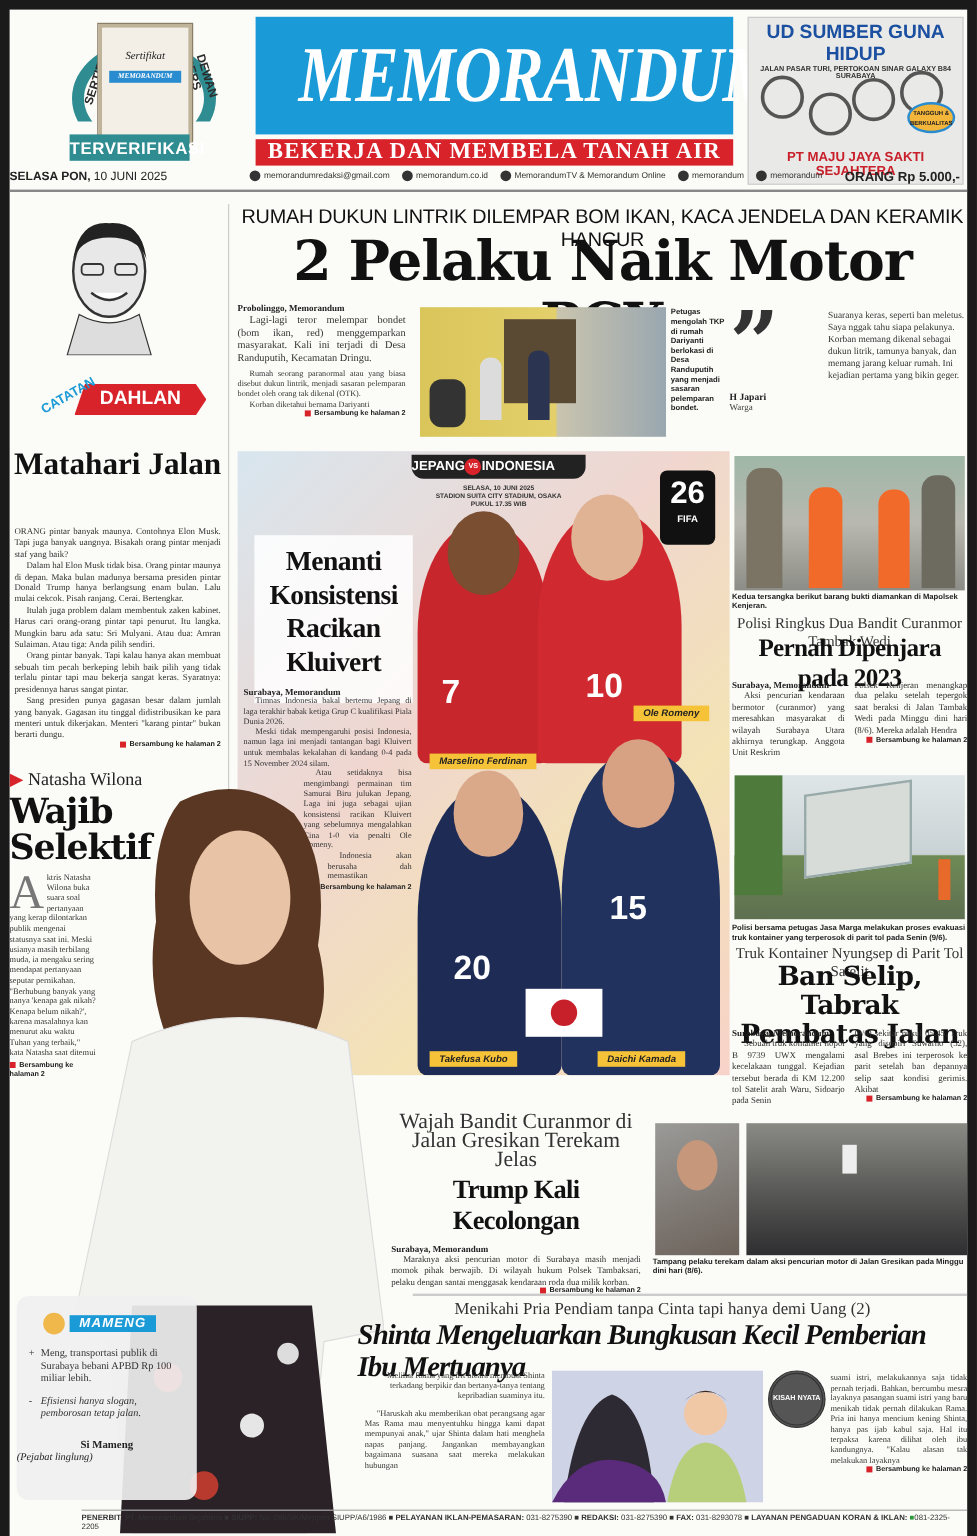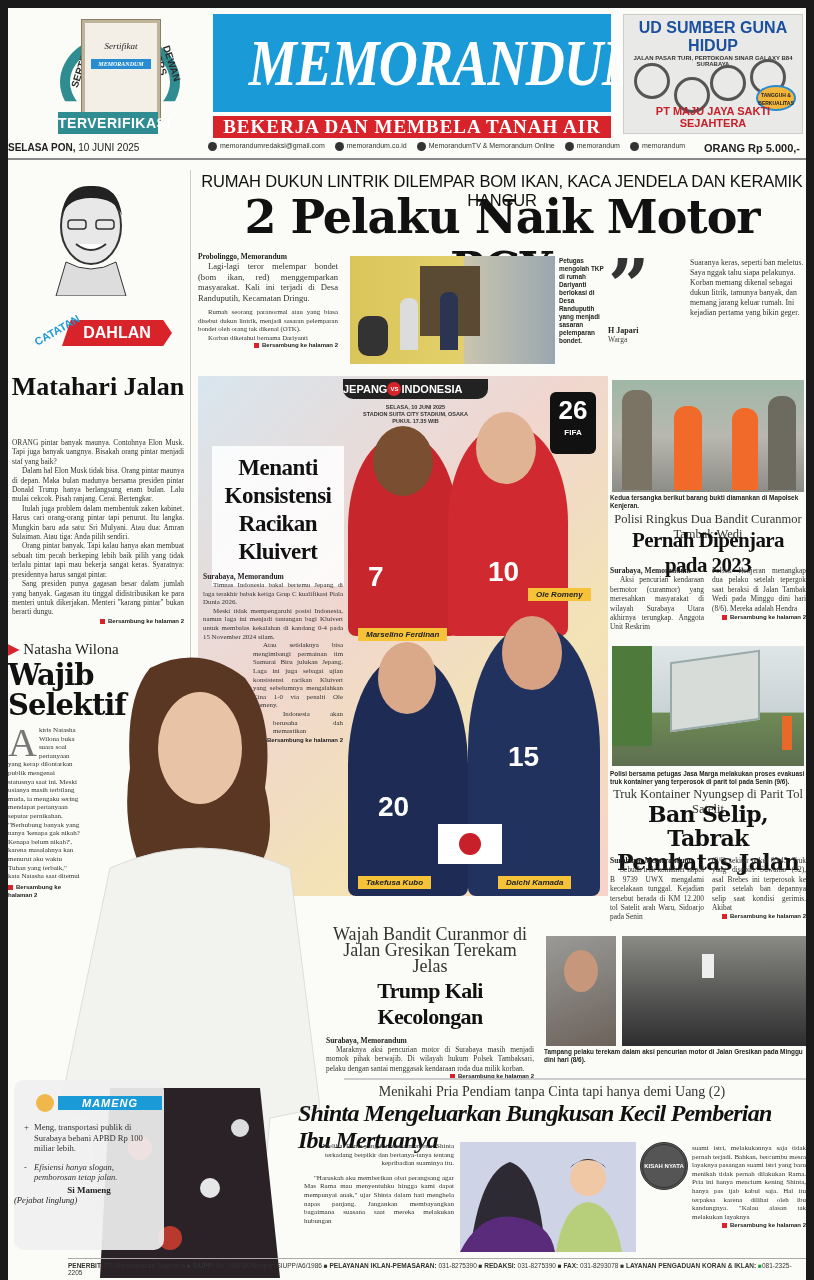--- a/index.html
+++ b/index.html
@@ -11,21 +11,21 @@
 .cert{left:52px;top:6px;width:120px;height:122px}
 .cert-doc{position:absolute;left:16px;top:6px;width:78px;height:100px;background:#f3efe6;border:3px solid #bfb39a;box-shadow:0 0 0 1px #8a7e66}
 .cert-doc .t{font-size:9px;font-style:italic;text-align:center;margin-top:18px;font-family:"Liberation Serif",serif}
 .cert-doc .m{margin:8px 6px 0;height:10px;background:#2a8cd0;color:#fff;font-size:6px;text-align:center;line-height:10px;font-style:italic;font-weight:bold}
 .cert-arc{position:absolute;left:0;top:20px;width:120px;height:96px;border-radius:50%;border:10px solid #2f8d92;clip-path:inset(0 0 30% 0)}
 .cert-side{position:absolute;font-size:10px;color:#2b2b2b;font-weight:bold;font-family:"Liberation Sans",sans-serif}
 .cert-ribbon{position:absolute;left:-2px;top:98px;width:100px;height:22px;background:#2f8d92;color:#fff;font-size:14px;font-weight:bold;text-align:center;line-height:22px;font-family:"Liberation Sans",sans-serif;letter-spacing:.5px}
 .logo{left:205px;top:6px;width:398px;height:98px;background:#1a9ad6}
 .logo span{display:block;text-align:center;color:#fff;font-size:66px;font-style:italic;font-weight:bold;line-height:98px;letter-spacing:-1px;font-family:"Liberation Serif",serif;transform:scaleX(.82)}
 .tagline{left:205px;top:108px;width:398px;height:22px;background:#d8232a;color:#fff;font-size:19px;font-weight:bold;text-align:center;line-height:22px;font-family:"Liberation Serif",serif;letter-spacing:1px}
-.ad{left:615px;top:6px;width:180px;height:120px;background:#e9e9e7;border:1px solid #ccc}
+.ad{left:615px;top:6px;width:180px;height:140px;background:#e9e9e7;border:1px solid #ccc}
 .ad .h{color:#1b4fa0;font-size:16px;font-weight:bold;text-align:center;font-family:"Liberation Sans",sans-serif;margin-top:4px}
 .ad .s{font-size:6px;font-weight:bold;text-align:center;color:#333;font-family:"Liberation Sans",sans-serif}
 .ad .f{position:absolute;bottom:4px;left:0;right:0;text-align:center;color:#c8202a;font-size:11px;font-weight:bold;font-family:"Liberation Sans",sans-serif}
 .bike{position:absolute;width:36px;height:36px;border:3px solid #555;border-radius:50%}
 .dateline{left:0;top:134px;font-size:10px;font-weight:bold;font-family:"Liberation Sans",sans-serif}
 .contacts{left:200px;top:134px;font-size:7px;color:#333;font-family:"Liberation Sans",sans-serif;display:flex;gap:10px;align-items:center}
 .contacts .ci{display:inline-block;width:9px;height:9px;border-radius:50%;background:#333;margin-right:3px;vertical-align:middle}
 .price{right:6px;top:134px;font-size:11px;font-weight:bold;font-family:"Liberation Sans",sans-serif}
 .rule{left:0;right:0;top:150px;height:2px;background:#888}
 
@@ -299,27 +299,27 @@
     <div class="abs" style="left:18px;top:14px;width:34px;height:42px;border-radius:50%;background:#c6977a"></div>
   </div>
   <div class="abs photo" style="left:614px;top:928px;width:184px;height:110px;background:linear-gradient(180deg,#8a8a85 0%,#5a5a58 50%,#2e2e30 100%)">
     <div class="abs" style="left:80px;top:18px;width:12px;height:24px;background:#eee"></div>
   </div>
   <div class="abs pc" style="left:536px;top:1040px;width:262px">Tampang pelaku terekam dalam aksi pencurian motor di Jalan Gresikan pada Minggu dini hari (8/6).</div>
 
   <div class="abs mameng">
     <div style="margin:14px 0 0 22px;display:flex;align-items:center;gap:4px">
       <div style="width:18px;height:18px;border-radius:50%;background:#f0b74a"></div>
-      <div style="background:#1a9ad6;color:#fff;font-size:11px;font-weight:bold;font-style:italic;padding:1px 24px;font-family:'Liberation Sans',sans-serif;letter-spacing:1px">MAMENG</div>
+      <div style="background:#1a9ad6;color:#fff;font-size:11px;font-weight:bold;font-style:italic;padding:1px 8px;font-family:'Liberation Sans',sans-serif;letter-spacing:1px">MAMENG</div>
     </div>
     <ul style="list-style:none;margin:10px 8px 0 20px;font-size:8.6px;line-height:10.5px;color:#333">
       <li style="position:relative"><span style="position:absolute;left:-10px">+</span><span>Meng, transportasi publik di Surabaya bebani APBD Rp 100 miliar lebih.</span></li>
       <li style="position:relative;margin-top:8px;font-style:italic"><span style="position:absolute;left:-10px">-</span><span>Efisiensi hanya slogan, pemborosan tetap jalan.</span></li>
     </ul>
-    <div style="text-align:center;font-size:9px;font-weight:bold;margin-top:2px">Si Mameng</div>
+    <div style="text-align:center;font-size:9px;font-weight:bold;margin-top:16px">Si Mameng</div>
     <div style="text-align:left;font-size:8.6px;font-style:italic">(Pejabat linglung)</div>
   </div>
 
   <div class="abs serial">
     <div style="border-top:2px solid #ccc;margin-left:46px"></div>
     <div style="font-size:14px;text-align:center;margin-top:4px;color:#333;font-family:'Liberation Serif',serif">Menikahi Pria Pendiam tanpa Cinta tapi hanya demi Uang (2)</div>
     <div style="font-size:24px;font-weight:bold;font-style:italic;color:#111;letter-spacing:-.8px;font-family:'Liberation Serif',serif">Shinta Mengeluarkan Bungkusan Kecil Pemberian Ibu Mertuanya</div>
   </div>
   <div class="abs body" style="left:296px;top:1134px;width:150px;font-size:7px;line-height:8.6px">
     <p style="text-align:right">Melihat Rama yang irit bicara membuat Shinta terkadang berpikir dan bertanya-tanya tentang kepribadian suaminya itu.</p>

